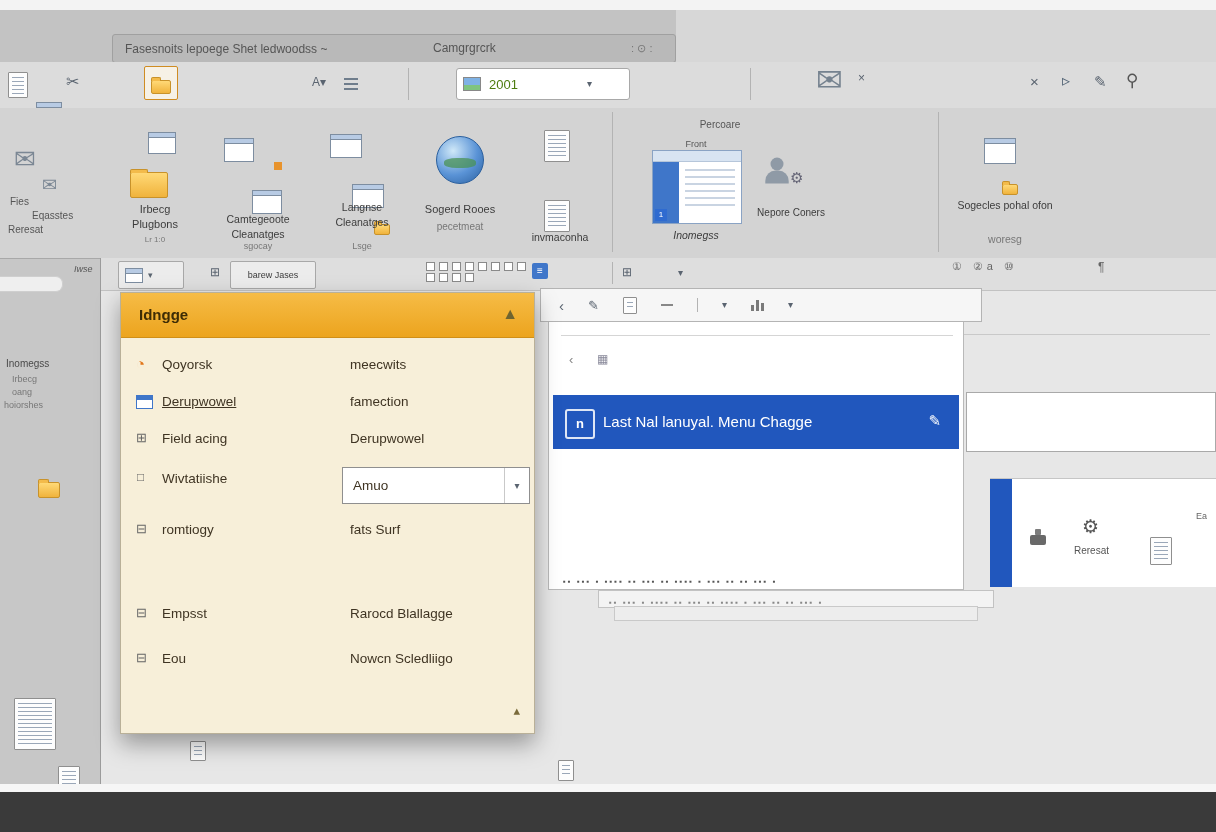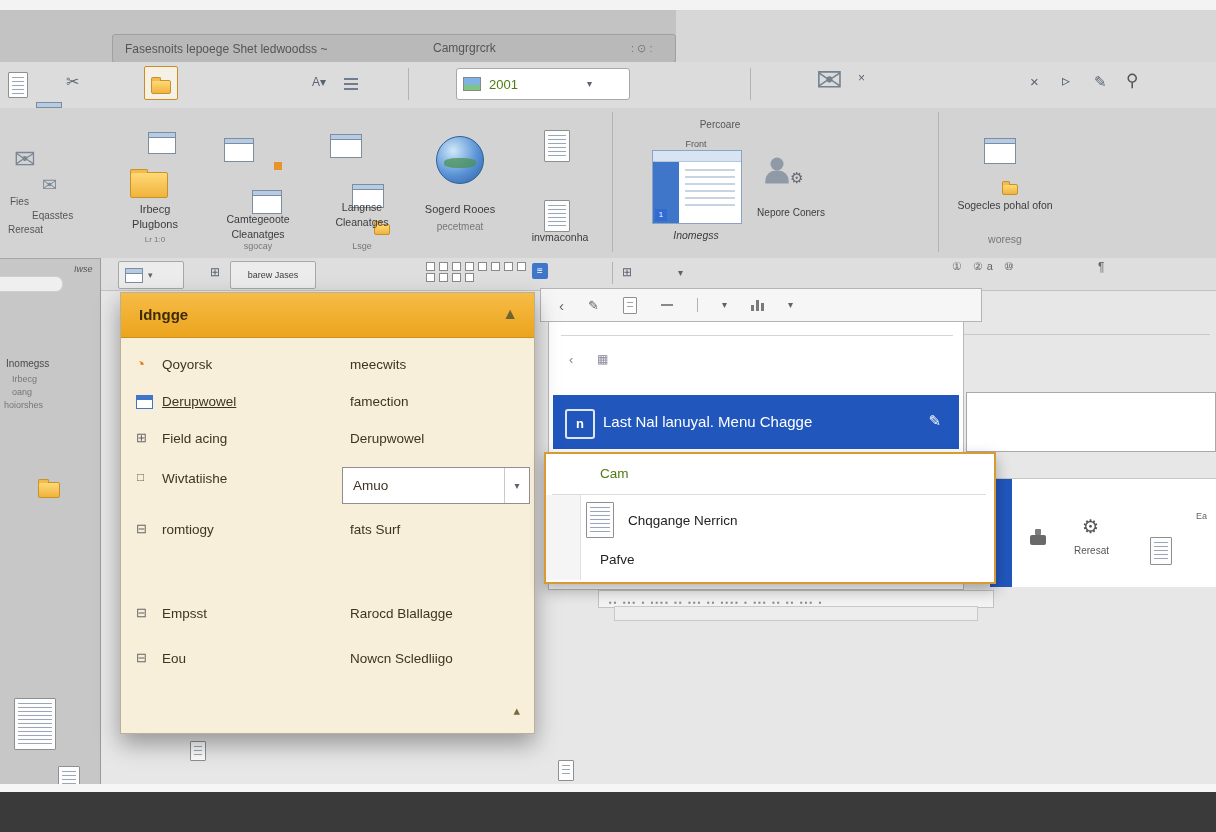--- a/index.html
+++ b/index.html
@@ -274,30 +274,20 @@
     <span class="abs t9 c6" style="left:206px;top:32px;">Ea</span>
   </div>
 
   
   <div class="abs" style="left:598px;top:590px;width:394px;height:16px;background:#f3f3f3;border:1px solid #c2c2c2;z-index:2;">
     <span class="t8" style="color:#888;letter-spacing:2px;padding-left:10px;">▪▪ ▪▪▪ ▪ ▪▪▪▪ ▪▪ ▪▪▪ ▪▪ ▪▪▪▪ ▪ ▪▪▪ ▪▪ ▪▪ ▪▪▪ ▪</span>
   </div>
   <div class="abs" style="left:614px;top:606px;width:362px;height:13px;background:#ededed;border:1px solid #c9c9c9;z-index:2;"></div>
 
   
-  <div class="abs" style="left:544px;top:452px;width:448px;height:128px;background:#fff;border:2px solid #d89a33;box-shadow:0 6px 14px rgba(0,0,0,.3);z-index:30;">
-    <span class="abs t135 c3" style="left:54px;top:0;line-height:40px;">Cam</span>
-    <div class="abs" style="left:6px;top:40px;width:434px;height:1px;background:#dcdcdc;"></div>
-    <div class="abs" style="left:0;top:41px;width:34px;height:85px;background:#f5f5f5;border-right:1px solid #e0e0e0;"></div>
-    <div class="abs f" style="left:40px;top:44px;width:400px;height:44px;gap:14px;">
-      <span class="i-doc" style="width:26px;height:34px;"></span>
-      <span class="t135" style="color:#222;">Chqgange Nerricn</span>
-    </div>
-    <span class="abs t135" style="left:54px;top:98px;color:#222;">Pafve</span>
-  </div>
 
   
   <div class="abs" style="left:120px;top:292px;width:413px;height:440px;background:#f7efd9;border:1px solid #b9b098;box-shadow:0 10px 22px rgba(0,0,0,.35);z-index:20;">
     <div class="abs" style="left:0;top:0;width:100%;height:44px;background:linear-gradient(#f6bc46,#eca41e);border-bottom:1px solid #d08f17;">
       <span class="abs t15 b" style="left:18px;top:0;line-height:44px;color:#3e2c05;">Idngge</span>
       <span class="abs g" style="right:16px;top:13px;font-size:16px;color:#6f6430;">▲</span>
     </div>
     <span class="abs g" style="right:14px;bottom:16px;font-size:13px;color:#7a6a3a;">▴</span>
   </div>
 

